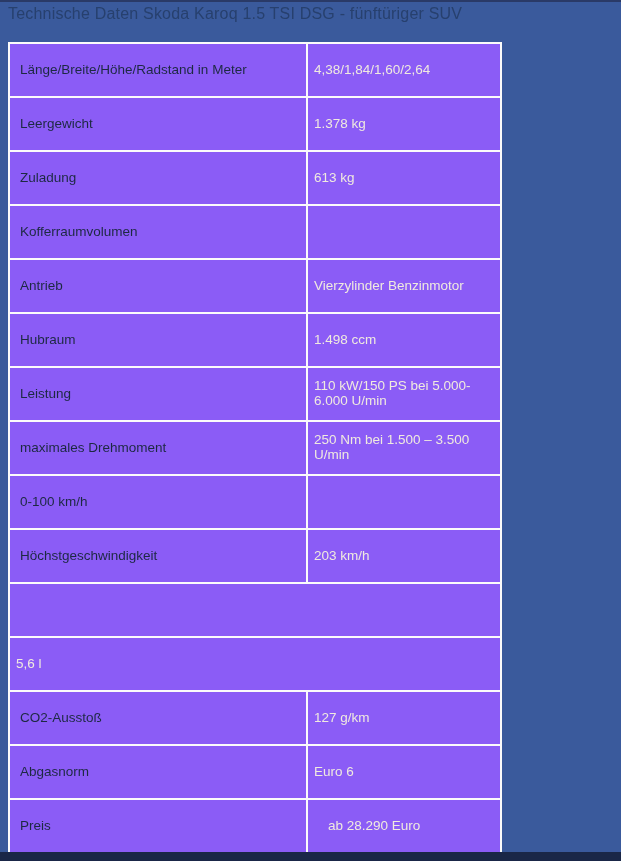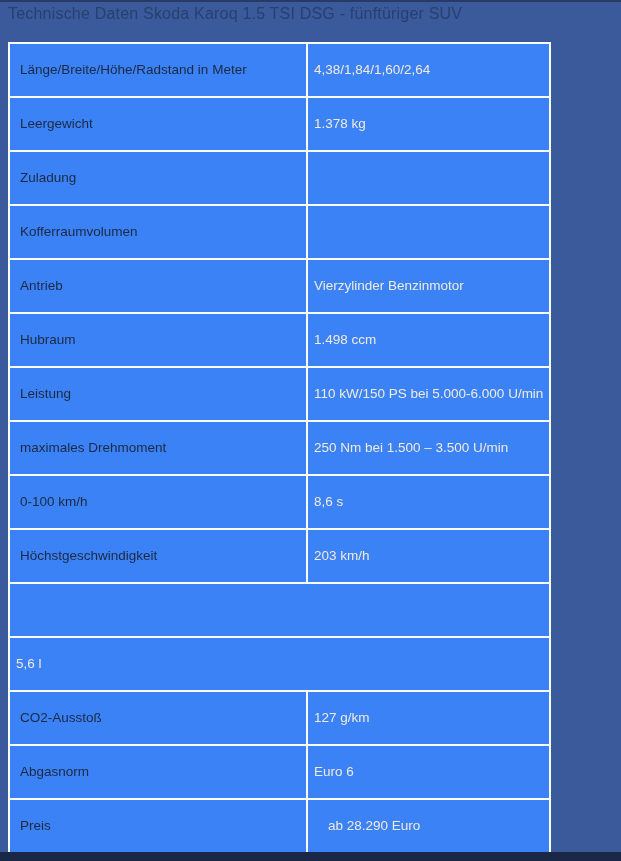--- a/index.html
+++ b/index.html
@@ -27,24 +27,24 @@
     top: 3px;
     font-size: 16px;
     letter-spacing: 0.2px;
     color: #27406e;
     white-space: nowrap;
   }
   .spec-table {
     position: absolute;
     left: 8px;
     top: 40px;
-    width: 543px;
+    width: 494px;
     border: 2px solid #fbfbfb;
     box-sizing: border-box;
-    background: #3b82f6;
+    background: #8b5cf6;
   }
   .row {
     display: flex;
     height: 52px;
     border-bottom: 2px solid #fbfbfb;
   }
   .row:last-child {
     border-bottom: none;
     gap: 14px;
   }
@@ -89,20 +89,21 @@
     <div class="cell value">4,38/1,84/1,60/2,64</div>
   </div>
 
   <div class="row">
     <div class="cell label">Leergewicht</div>
     <div class="cell value">1.378 kg</div>
   </div>
 
   <div class="row">
     <div class="cell label">Zuladung</div>
+    <div class="cell value">613 kg</div>
   </div>
 
   <div class="row">
     <div class="cell label">Kofferraumvolumen</div>
   </div>
 
   <div class="row">
     <div class="cell label">Antrieb</div>
     <div class="cell value">Vierzylinder Benzinmotor</div>
   </div>
@@ -117,21 +118,20 @@
     <div class="cell value">110 kW/150 PS bei 5.000-6.000 U/min</div>
   </div>
 
   <div class="row">
     <div class="cell label">maximales Drehmoment</div>
     <div class="cell value">250 Nm bei 1.500 – 3.500 U/min</div>
   </div>
 
   <div class="row">
     <div class="cell label">0-100 km/h</div>
-    <div class="cell value">8,6 s</div>
   </div>
 
   <div class="row">
     <div class="cell label">Höchstgeschwindigkeit</div>
     <div class="cell value">203 km/h</div>
   </div>
 
   <div class="row">
     <div class="cell value"></div>
   </div>

